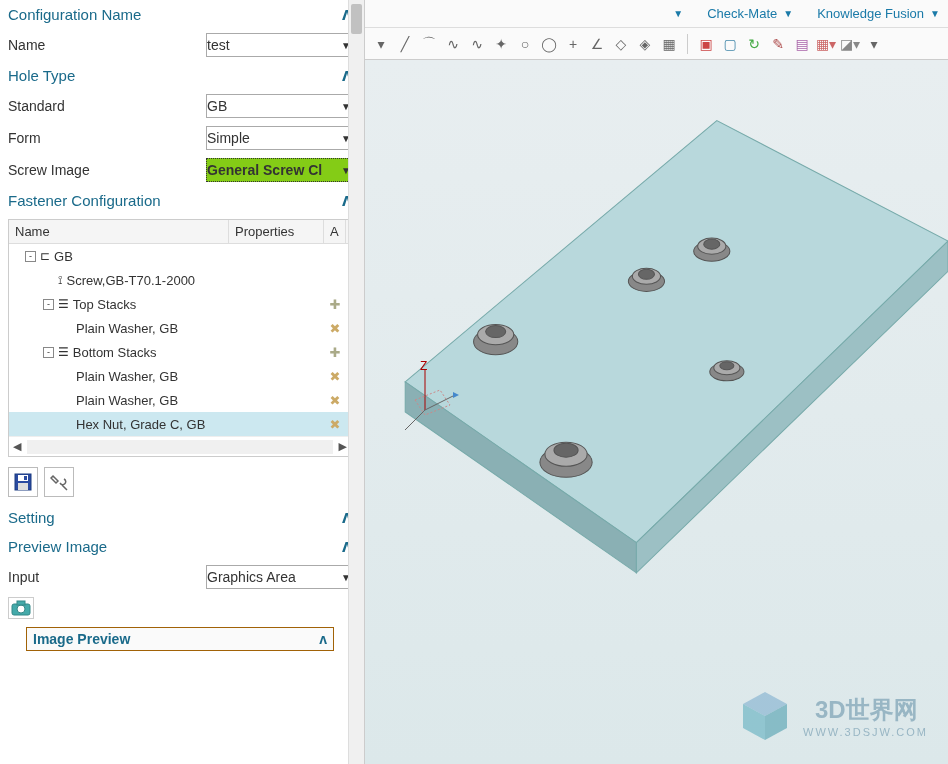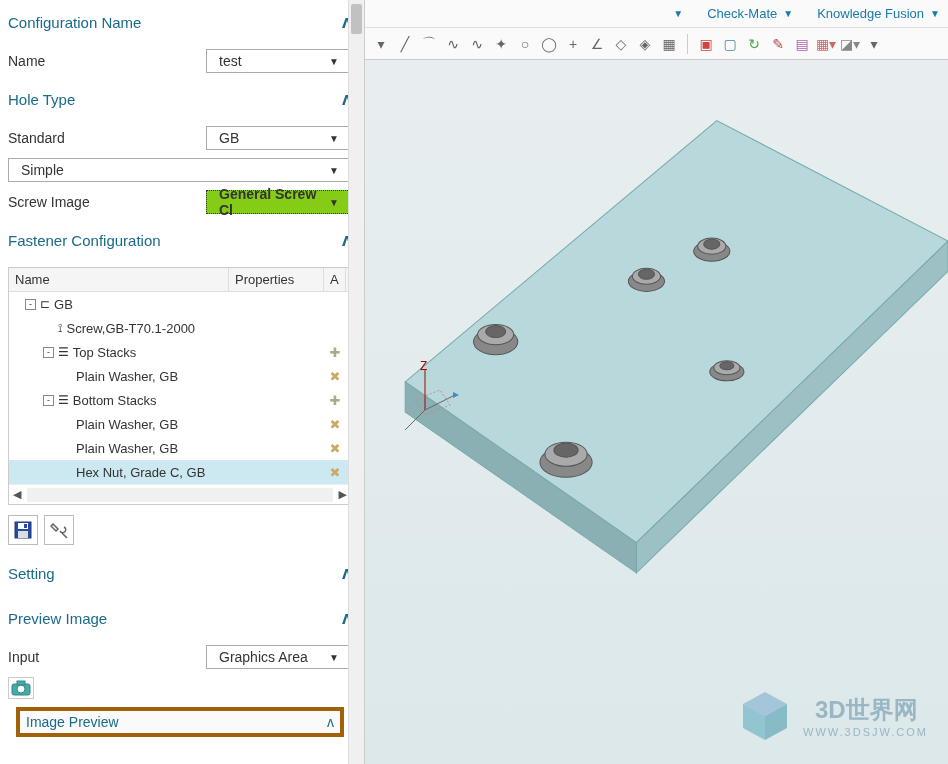--- a/index.html
+++ b/index.html
@@ -1,26 +1,26 @@
 <!DOCTYPE html>
 <html><head>
 <meta charset="utf-8">
 <style>
 * { box-sizing: border-box; margin: 0; padding: 0; font-family: "Segoe UI", Arial, sans-serif; }
 body { display: flex; width: 948px; height: 764px; overflow: hidden; background: #fff; }
 .left-panel { width: 365px; height: 100%; background: #fff; overflow-y: auto; border-right: 1px solid #ccc; position: relative; }
 .left-inner { width: 360px; }
 .scrollbar-stub { position: absolute; right: 0; top: 0; width: 16px; height: 100%; background: #f0f0f0; border-left: 1px solid #ddd; }
 .scrollbar-thumb { position: absolute; top: 4px; left: 2px; width: 11px; height: 30px; background: #c1c1c1; border-radius: 2px; }
-.section-header { display: flex; justify-content: space-between; align-items: center; padding: 12px 8px; color: #1a6a8a; font-size: 15px; cursor: pointer; }
+.section-header { display: flex; justify-content: space-between; align-items: center; padding: 4px 8px; color: #1a6a8a; font-size: 15px; cursor: pointer; }
 .section-header .chevron { color: #1a6a8a; font-size: 18px; font-weight: bold; }
 .form-row { display: flex; align-items: center; padding: 4px 8px; font-size: 14px; color: #333; }
 .form-row .label { width: 198px; }
 .form-row .input-wrap { flex: 1; display: flex; }
-.dropdown { flex: 1; display: flex; align-items: center; justify-content: space-between; border: 1px solid #aaa; background: #fff; padding: 2px 12px; font-size: 14px; height: 24px; cursor: pointer; }
+.dropdown { flex: 1; display: flex; align-items: center; justify-content: space-between; border: 1px solid #aaa; background: #fff; padding: 2px 0; font-size: 14px; height: 24px; cursor: pointer; }
 .dropdown.highlighted { border: 1px dotted #333; background: #84cc16; font-weight: bold; }
 .dropdown .arrow { font-size: 10px; color: #333; }
 .tree-panel { border: 1px solid #ccc; margin: 4px 8px; font-size: 13px; color: #333; }
 .tree-header { display: flex; background: #f5f5f5; border-bottom: 1px solid #ddd; }
 .tree-header .col { padding: 4px 6px; border-right: 1px solid #ddd; }
 .tree-header .col-name { width: 220px; }
 .tree-header .col-prop { width: 95px; }
 .tree-header .col-a { width: 22px; }
 .tree-body .row { display: flex; align-items: center; height: 24px; }
 .tree-body .row .cell-name { width: 220px; display: flex; align-items: center; padding-left: 4px; }
@@ -30,21 +30,21 @@
 .indent { display: inline-block; }
 .toggle-box { width: 11px; height: 11px; border: 1px solid #888; display: inline-flex; align-items: center; justify-content: center; font-size: 9px; line-height: 1; margin-right: 4px; cursor: pointer; }
 .icon-small { font-size: 12px; }
 .tree-scroll { display: flex; align-items: center; padding: 2px 4px; border-top: 1px solid #eee; height: 20px; }
 .tree-scroll .track { flex: 1; height: 14px; background: #f0f0f0; margin: 0 6px; }
 .tree-scroll .arrow { font-size: 11px; color: #555; cursor: pointer; }
 .icon-buttons { display: flex; gap: 6px; padding: 6px 8px; }
 .icon-btn { width: 30px; height: 30px; border: 1px solid #bbb; display: flex; align-items: center; justify-content: center; cursor: pointer; background: #fff; }
 .checkbox-row { display: flex; align-items: center; padding: 6px 8px; font-size: 14px; color: #333; gap: 6px; }
 .checkbox { width: 14px; height: 14px; border: 1px solid #666; cursor: pointer; }
-.sub-section { border: 4px solid #a16207; margin: 4px 16px; }
+.sub-section { border: 1px solid #a16207; margin: 4px 26px; font-weight: bold; }
 .sub-section-header { display: flex; justify-content: space-between; padding: 3px 6px; color: #1a6a8a; font-size: 14px; background: #fafafa; cursor: pointer; }
 .camera-icon { width: 26px; height: 22px; display: flex; align-items: center; justify-content: center; border: 1px solid #ccc; cursor: pointer; }
 .right-panel { flex: 1; position: relative; background: linear-gradient(to bottom, #f0f0f0 0, #f0f0f0 60px, #e8eef0 60px, #dce8ea 100%); }
 .top-toolbar { height: 28px; background: #fafafa; border-bottom: 1px solid #ddd; display: flex; align-items: center; justify-content: flex-end; padding: 0 8px; font-size: 13px; color: #1a7aa8; gap: 24px; }
 .top-toolbar .menu-item { display: flex; align-items: center; gap: 6px; cursor: pointer; }
 .icon-toolbar { height: 32px; background: #fafafa; border-bottom: 1px solid #ccc; display: flex; align-items: center; padding: 0 6px; gap: 4px; }
 .tb-icon { width: 20px; height: 20px; display: flex; align-items: center; justify-content: center; color: #666; cursor: pointer; font-size: 14px; }
 .tb-sep { width: 1px; height: 20px; background: #ccc; margin: 0 4px; }
 .viewport { position: absolute; top: 60px; left: 0; right: 0; bottom: 0; overflow: hidden; }
 .watermark { position: absolute; bottom: 20px; right: 20px; display: flex; align-items: center; gap: 10px; opacity: 0.8; }
@@ -85,20 +85,21 @@
     <div class="form-row">
       <span class="label">Standard</span>
       <div class="input-wrap">
           <div class="dropdown">
             <span>GB</span>
             <span class="arrow">▼</span>
           </div>
         </div>
     </div>
     <div class="form-row">
+      <span class="label">Form</span>
       <div class="input-wrap">
           <div class="dropdown">
             <span>Simple</span>
             <span class="arrow">▼</span>
           </div>
         </div>
     </div>
     <div class="form-row">
       <span class="label">Screw Image</span>
       <div class="input-wrap">

